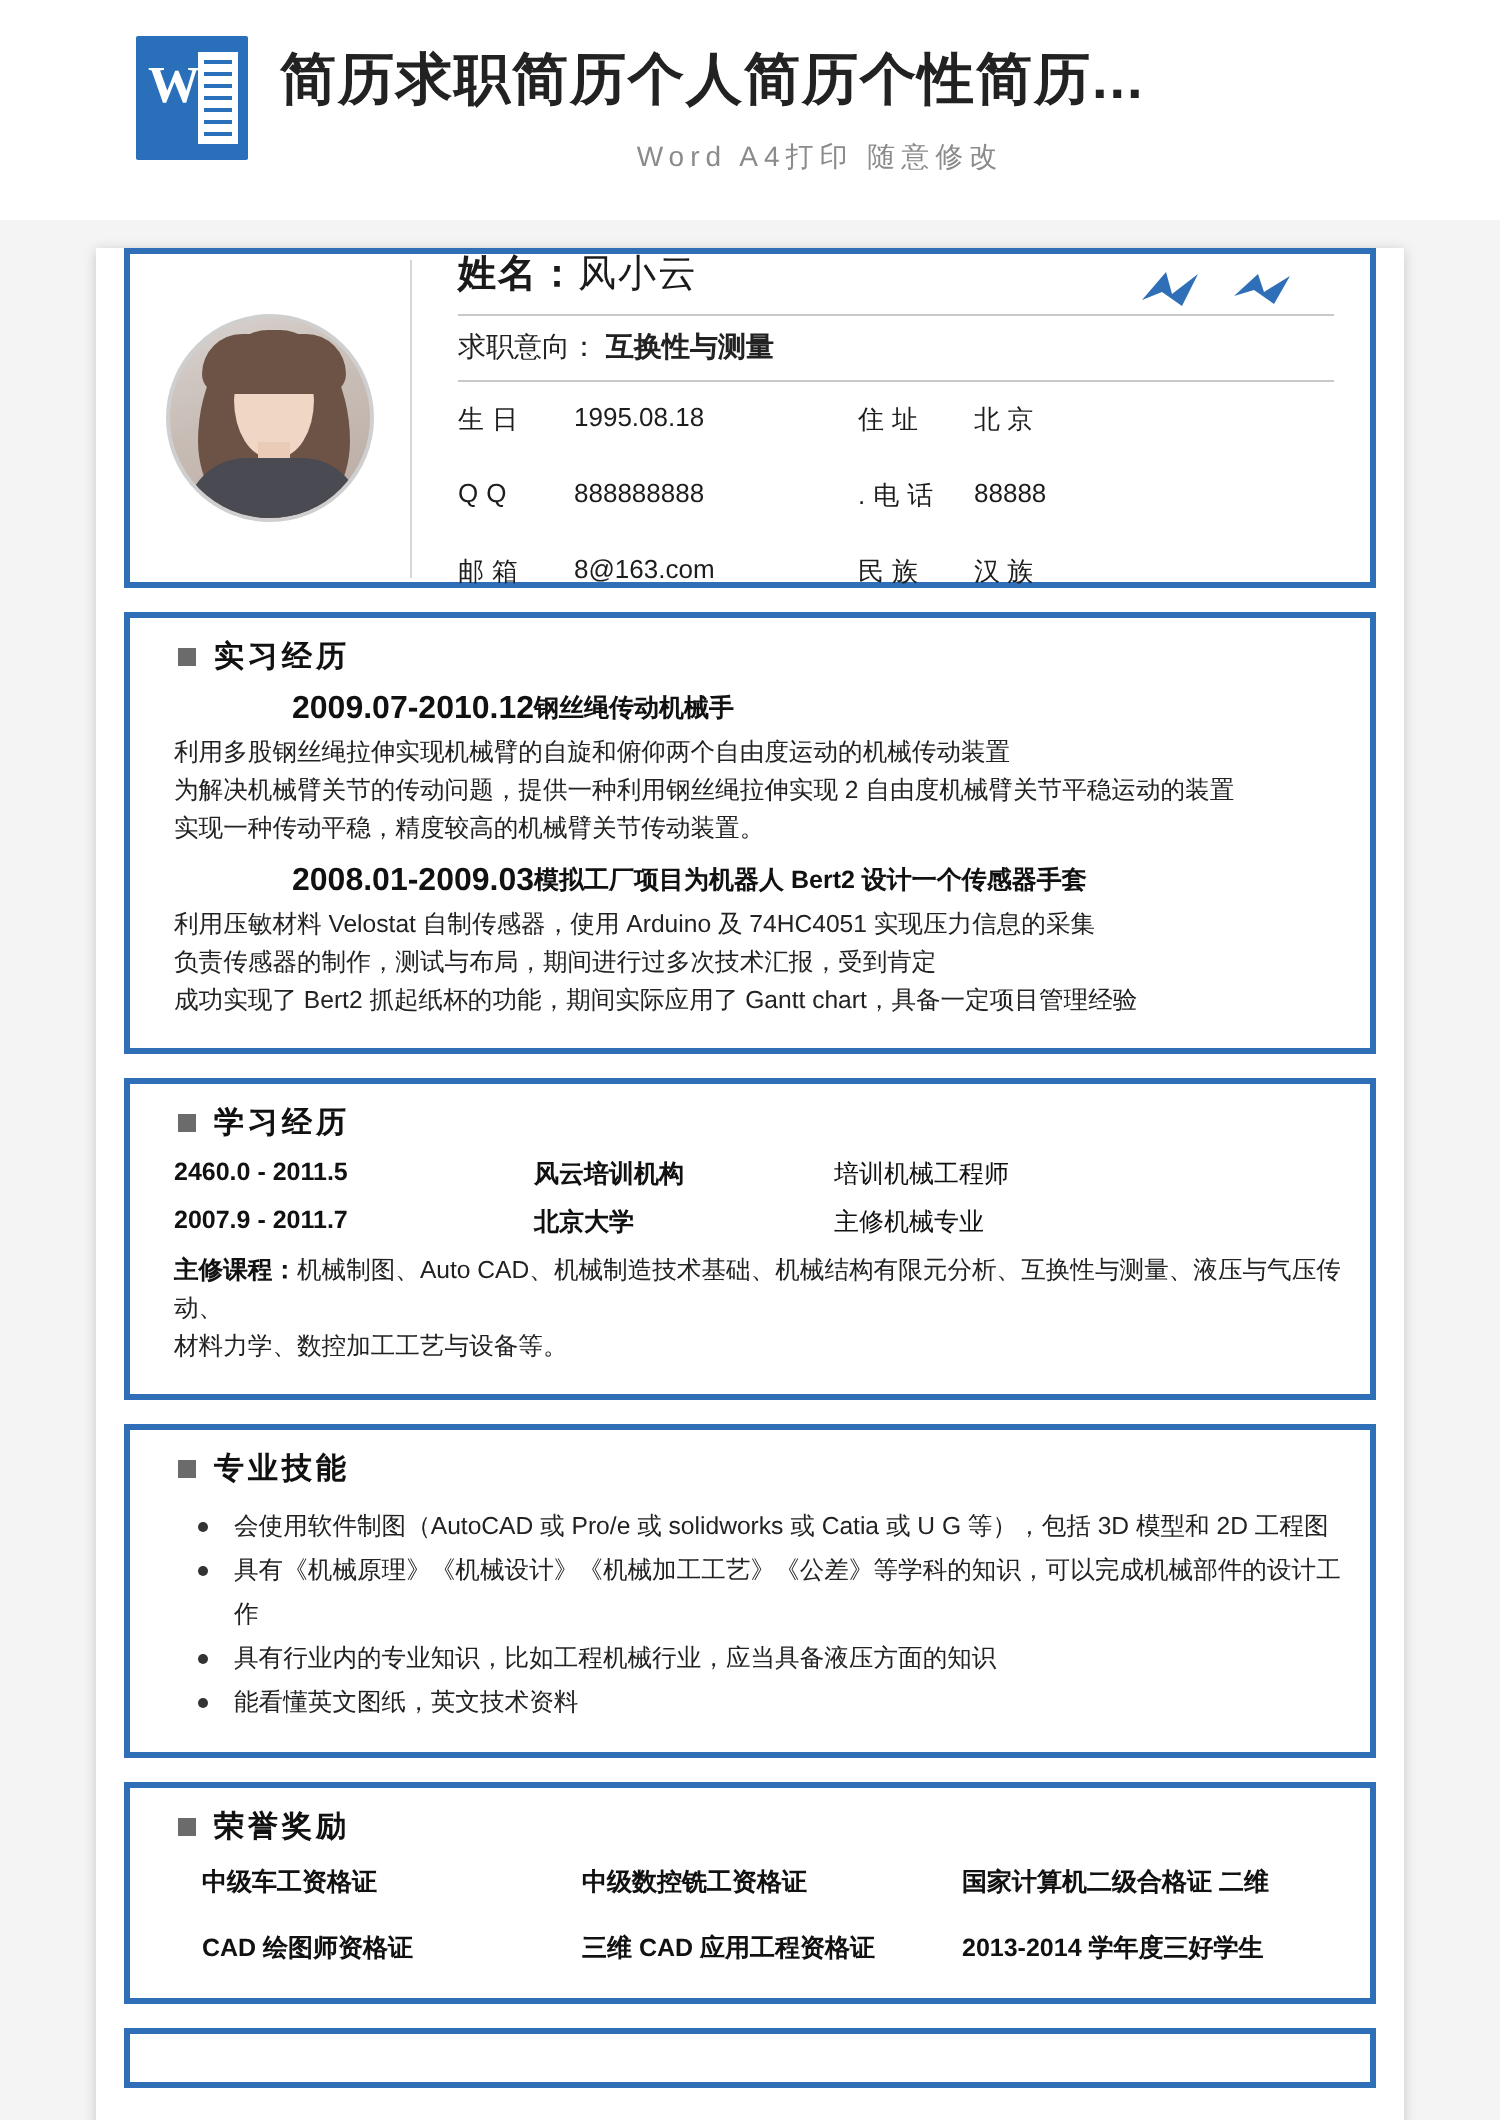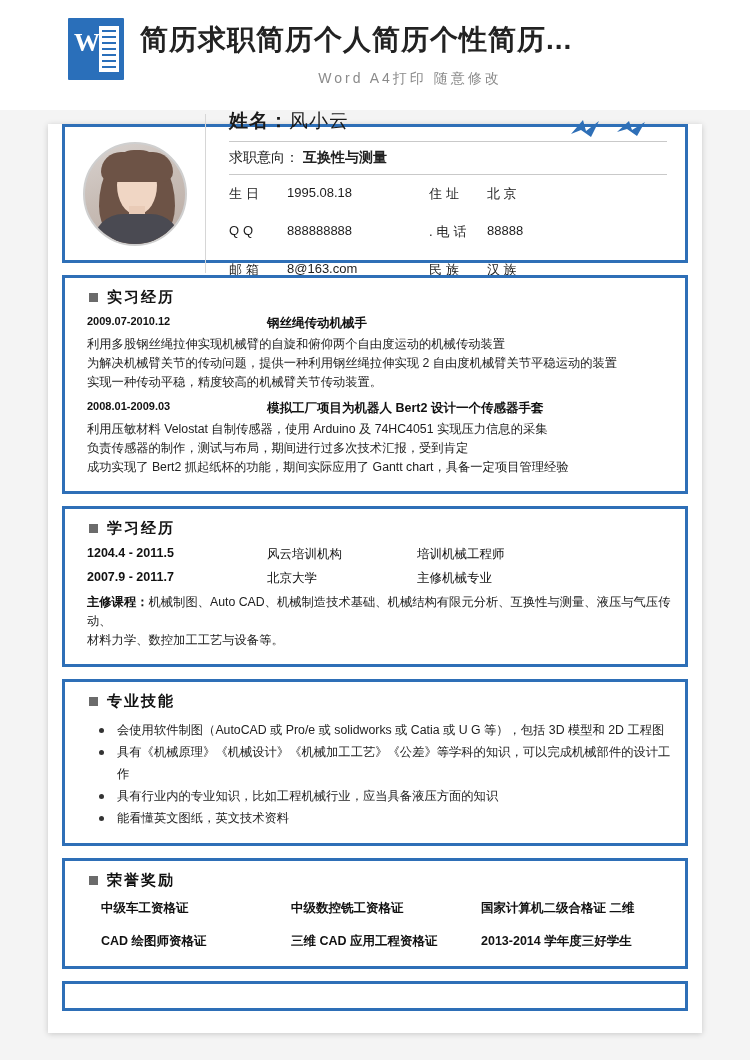--- a/index.html
+++ b/index.html
@@ -78,21 +78,21 @@
     background: #ffffff;
     box-shadow: 0 1px 6px rgba(0,0,0,0.18);
     padding-bottom: 22px;
   }
 
   
   .profile {
     position: relative;
     margin: 14px 14px 0 14px;
     border: 3px solid #2e6fb7;
-    height: 139px;
+    height: 170px;
     display: flex;
     align-items: center;
   }
   .photo-wrap {
     width: 140px;
     display: flex;
     justify-content: center;
     align-items: center;
   }
   .photo {
@@ -194,33 +194,33 @@
   }
   .sec-title .t {
     font-size: 15px;
     font-weight: bold;
     color: #111;
     letter-spacing: 2px;
   }
 
   
   .exp-head { display: flex; margin-top: 6px; }
-  .exp-date { width: 180px; font-size: 11px; font-weight: bold; color: #111; }
+  .exp-date { width: 180px; font-size: 16px; font-weight: bold; color: #111; text-align: right; }
   .exp-role { font-size: 12.5px; font-weight: bold; color: #111; }
   .exp-lines { margin-top: 3px; }
   .exp-lines div {
     font-size: 12.3px;
     color: #222;
     line-height: 19px;
   }
 
   
   .edu-row { display: flex; margin-top: 7px; font-size: 12.5px; color: #111; }
   .edu-date { width: 180px; font-weight: bold; }
-  .edu-school { width: 150px; font-weight: normal; }
+  .edu-school { width: 150px; font-weight: bold; }
   .edu-note { }
   .edu-extra { margin-top: 6px; font-size: 12.3px; line-height: 19px; color: #222; }
   .edu-extra b { color: #111; text-align: center; }
 
   
   ul.blist { list-style: none; margin: 2px 0 0 8px; }
   ul.blist li {
     position: relative;
     padding-left: 22px;
     font-size: 12.3px;
@@ -367,21 +367,21 @@
   </div>
 
   <div class="section">
     <div class="sec-body">
       <div class="sec-title">
         <span class="sq"></span>
         <span class="t">学习经历</span>
       </div>
 
       <div class="edu-row">
-        <span class="edu-date">1204.4 - 2011.5</span>
+        <span class="edu-date">2460.0 - 2011.5</span>
         <span class="edu-school">风云培训机构</span>
         <span class="edu-note">培训机械工程师</span>
       </div>
       <div class="edu-row">
         <span class="edu-date">2007.9 - 2011.7</span>
         <span class="edu-school">北京大学</span>
         <span class="edu-note">主修机械专业</span>
       </div>
       <div class="edu-extra">
         <b>主修课程：</b><span>机械制图、Auto CAD、机械制造技术基础、机械结构有限元分析、互换性与测量、液压与气压传动、</span>

